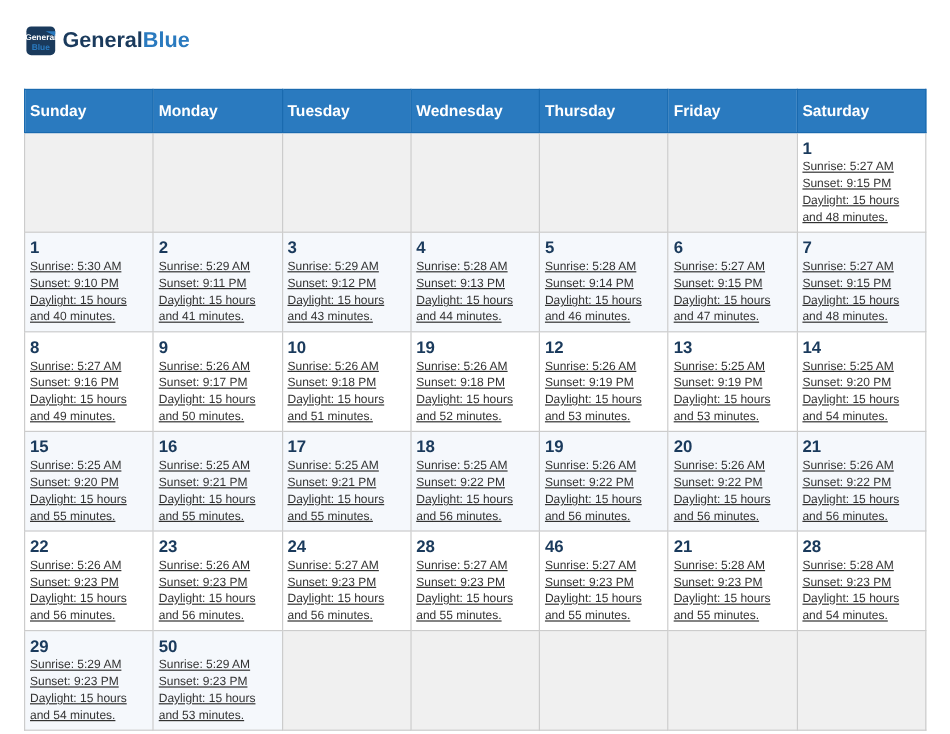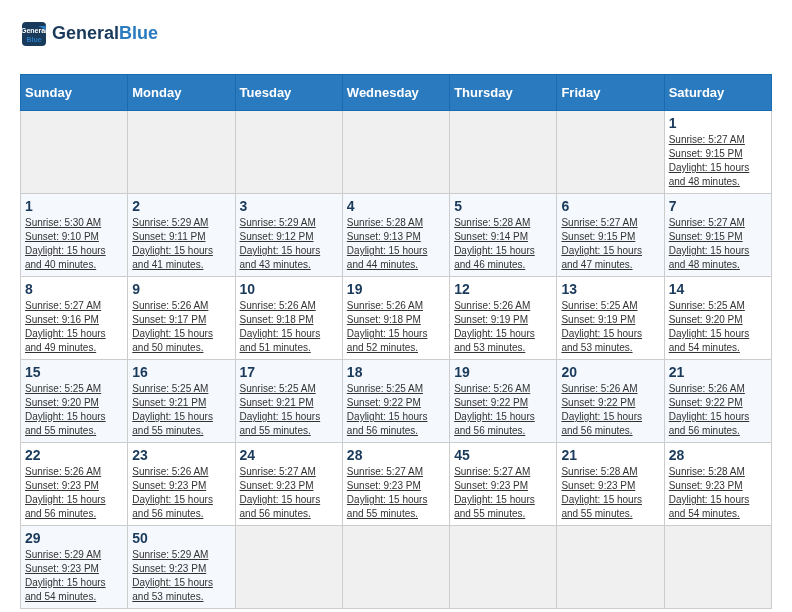--- a/index.html
+++ b/index.html
@@ -244,21 +244,21 @@
         </td>
         <td>
           <span class="day-num">24</span>
           <div class="day-info">Sunrise: 5:27 AM<br>Sunset: 9:23 PM<br>Daylight: 15 hours and 56 minutes.</div>
         </td>
         <td>
           <span class="day-num">28</span>
           <div class="day-info">Sunrise: 5:27 AM<br>Sunset: 9:23 PM<br>Daylight: 15 hours and 55 minutes.</div>
         </td>
         <td>
-          <span class="day-num">45</span>
+          <span class="day-num">46</span>
           <div class="day-info">Sunrise: 5:27 AM<br>Sunset: 9:23 PM<br>Daylight: 15 hours and 55 minutes.</div>
         </td>
         <td>
           <span class="day-num">21</span>
           <div class="day-info">Sunrise: 5:28 AM<br>Sunset: 9:23 PM<br>Daylight: 15 hours and 55 minutes.</div>
         </td>
         <td>
           <span class="day-num">28</span>
           <div class="day-info">Sunrise: 5:28 AM<br>Sunset: 9:23 PM<br>Daylight: 15 hours and 54 minutes.</div>
         </td>

